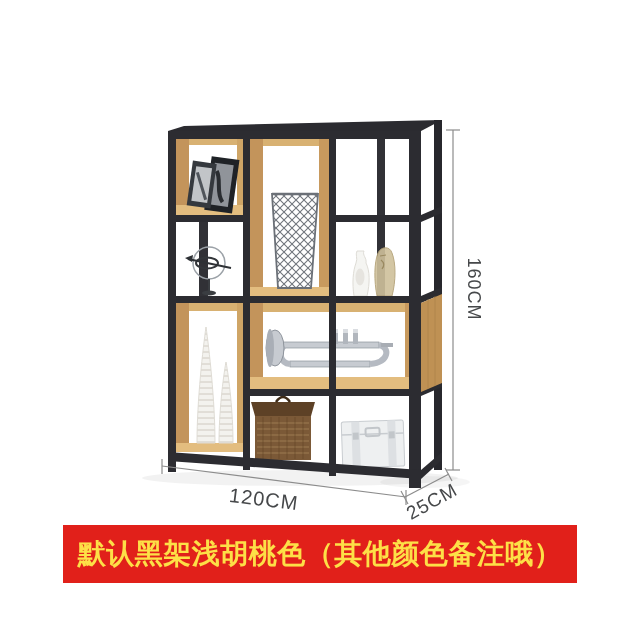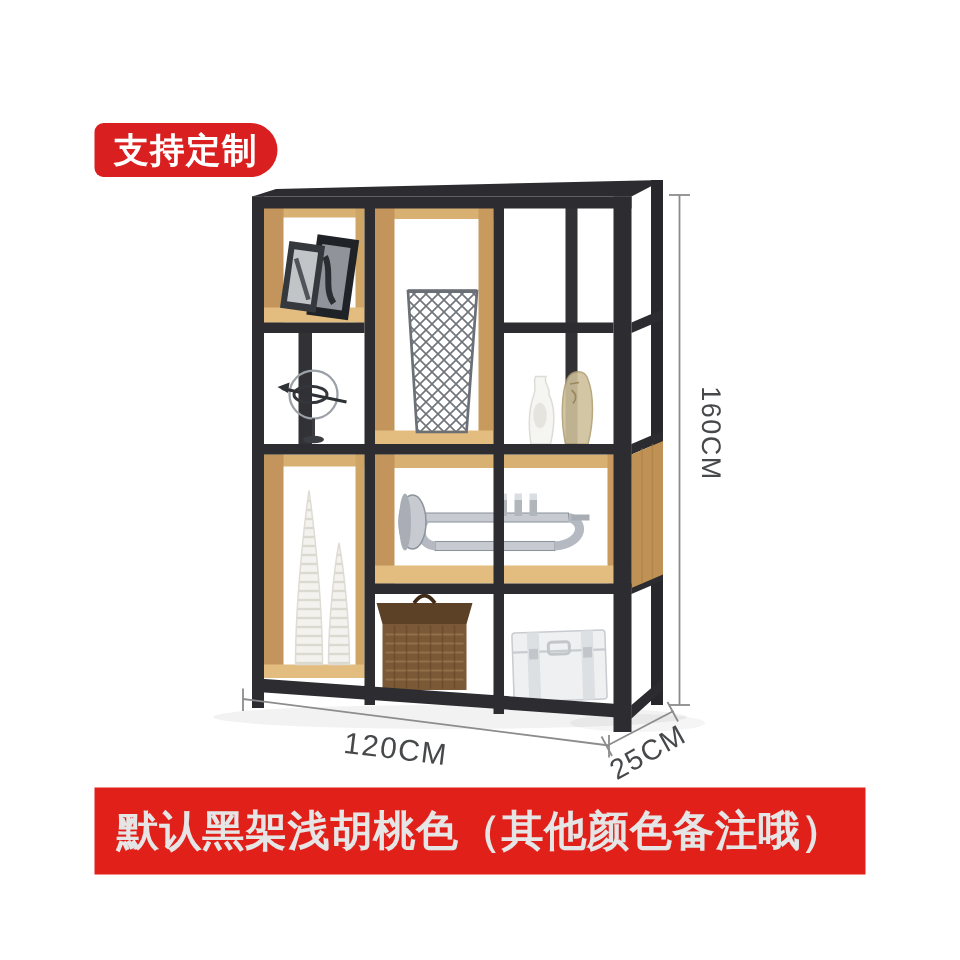--- a/index.html
+++ b/index.html
@@ -7,33 +7,32 @@
     position:relative;width:640px;height:640px;background:#ffffff;overflow:hidden;
     font-family:"Liberation Sans",sans-serif;
   }
   .badge{
     position:absolute;left:63px;top:82px;height:36px;line-height:36px;
     padding:0 13px;background:#d91f1f;color:#ffffff;font-size:23px;font-weight:bold;
     border-radius:6px 18px 18px 6px;letter-spacing:1px;white-space:nowrap;
   }
   .banner{
     position:absolute;left:63px;top:525px;width:514px;height:58px;
-    background:#e1201a;color:#e5e5e5;font-size:28px;font-weight:bold;
+    background:#e1201a;color:#fde047;font-size:28px;font-weight:bold;
     display:flex;align-items:center;justify-content:center;
     letter-spacing:0.5px;white-space:nowrap;
   }
   svg.shelf{position:absolute;left:0;top:0;}
   .dim-text{fill:#46484a;letter-spacing:1px;}
 </style>
 </head>
 <body>
 
 <div class="canvas">
 
-  <div class="badge">支持定制</div>
 
   <svg class="shelf" width="640" height="640" viewBox="0 0 640 640">
     <defs>
       <pattern id="mesh" width="8" height="8" patternUnits="userSpaceOnUse">
         <path d="M0,8 L8,0 M0,0 L8,8" stroke="#70757c" stroke-width="1.1" fill="none"></path>
       </pattern>
       <pattern id="ridge" width="10" height="6" patternUnits="userSpaceOnUse">
         <path d="M0,4 H10" stroke="#dcd9d1" stroke-width="1.6" fill="none"></path>
       </pattern>
     </defs>

